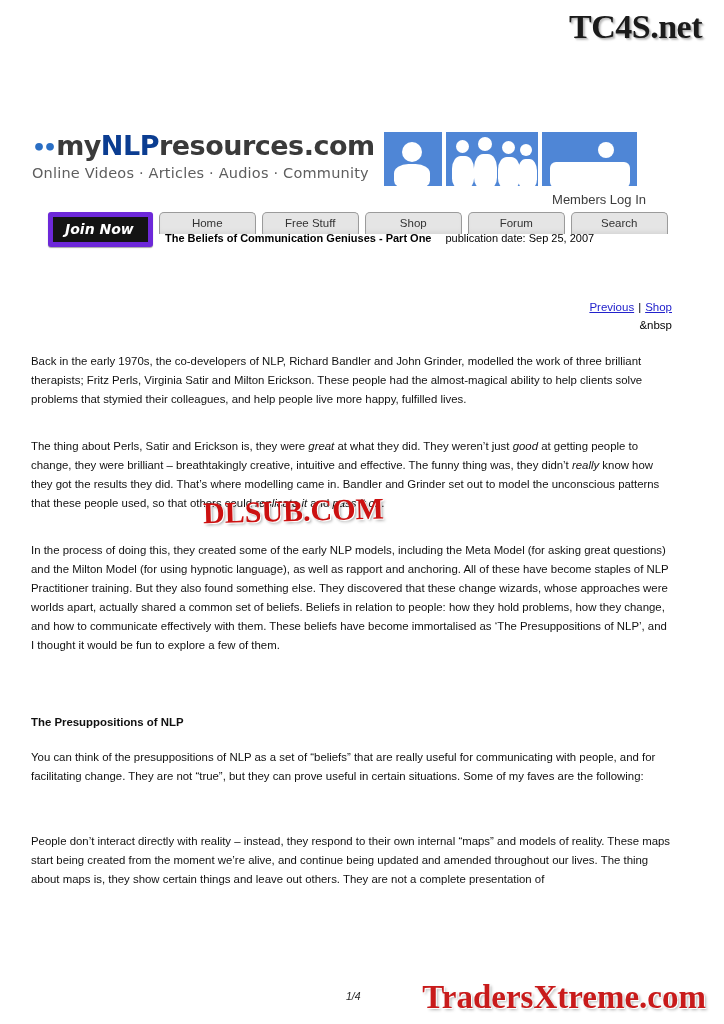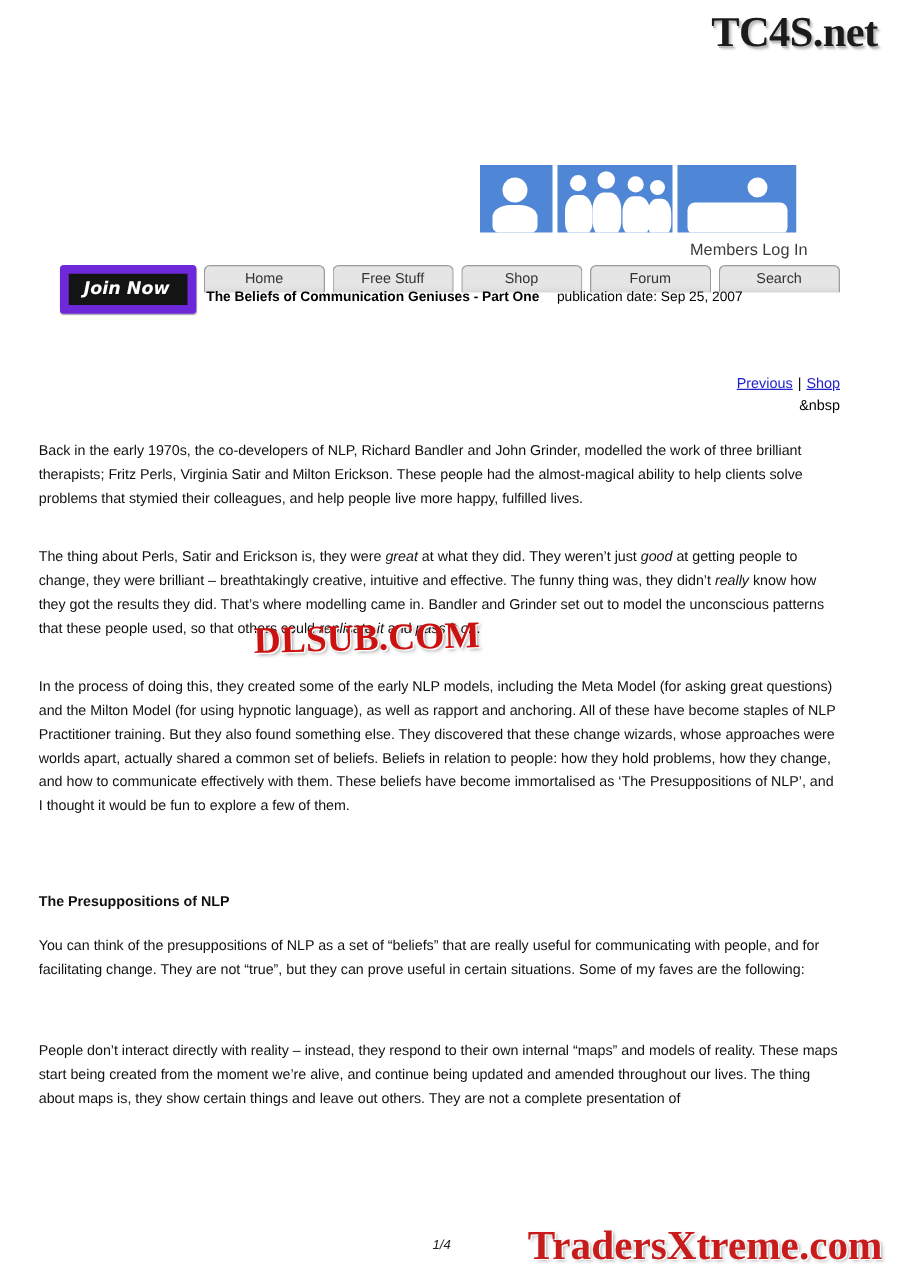--- a/index.html
+++ b/index.html
@@ -107,21 +107,21 @@
   }
   .join-now {
     background: #141414;
     color: #ffffff;
     font-family: "DejaVu Sans", sans-serif;
     font-weight: bold;
     font-style: italic;
     font-size: 14px;
     padding: 4px 14px 5px 12px;
     border-radius: 3px;
-    border: 7px solid #6d28d9;
+    border: 5px solid #6d28d9;
     box-shadow: 0 1px 1px rgba(0,0,0,0.35);
     white-space: nowrap;
   }
   .nav-tab {
     background: #e5e5e5;
     border: 1px solid #9b9b9b;
     border-bottom: none;
     border-radius: 5px 5px 0 0;
     font-size: 11.5px;
     color: #333;
@@ -231,20 +231,26 @@
     white-space: nowrap;
   }
 </style>
 </head>
 <body>
 
 <div class="tc4s-watermark">TC4S.net</div>
 
 <div class="banner">
 
+  <div class="logo-block">
+    <div class="logo-line1">
+      <span class="dots">••</span><span class="my">my</span><span class="nlp">NLP</span><span class="rest">resources.com</span>
+    </div>
+    <div class="logo-line2">Online Videos · Articles · Audios · Community</div>
+  </div>
 
   <div class="banner-imgs">
     <div class="banner-img">
       <div class="fig" style="left:18px; top:10px; width:20px; height:20px; border-radius:50%;"></div>
       <div class="fig" style="left:10px; top:32px; width:36px; height:24px;"></div>
     </div>
     <div class="banner-img wide">
       <div class="fig" style="left:10px; top:8px; width:13px; height:13px; border-radius:50%;"></div>
       <div class="fig" style="left:6px; top:24px; width:22px; height:32px;"></div>
       <div class="fig" style="left:32px; top:5px; width:14px; height:14px; border-radius:50%;"></div>

